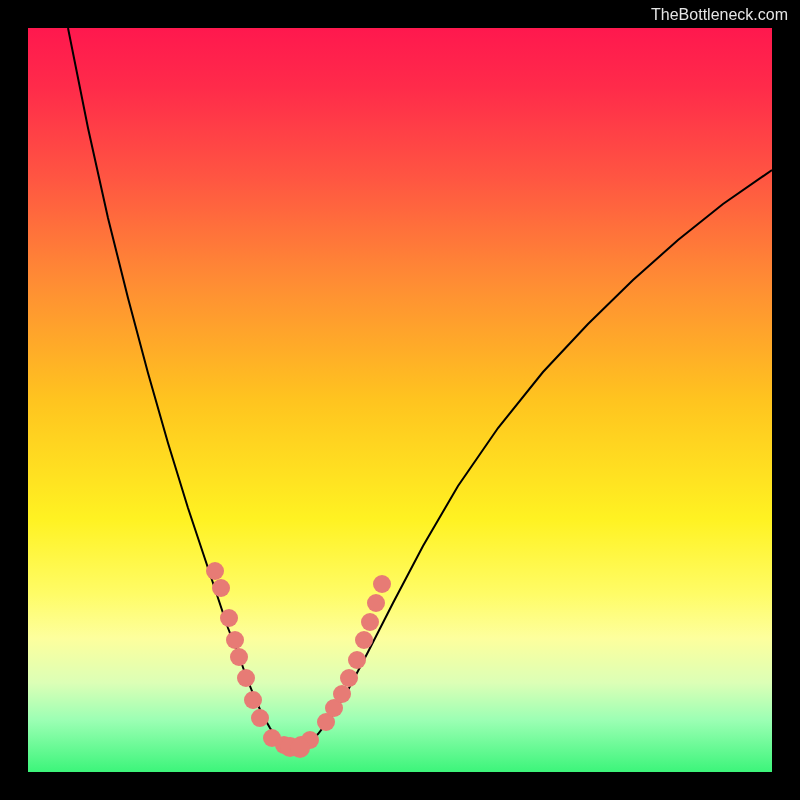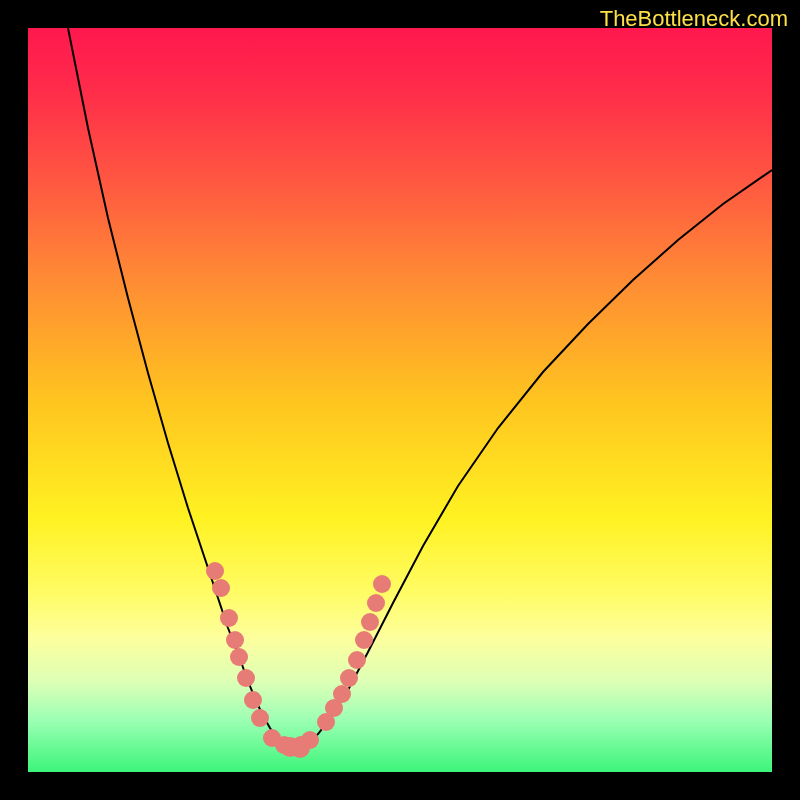--- a/index.html
+++ b/index.html
@@ -27,22 +27,22 @@
       #fffc66 76%,
       #fdff9d 82%,
       #dcffb6 88%,
       #9cffb4 93%,
       #3cf57a 100%);
   }
   .watermark {
     position: absolute;
     top: 6px;
     right: 12px;
-    color: #fde047;
-    font-size: 22px;
+    color: #e5e5e5;
+    font-size: 16px;
     font-weight: 500;
     letter-spacing: 0;
   }
   svg.plot {
     position: absolute;
     left: 0;
     top: 0;
     width: 744px;
     height: 744px;
   }

